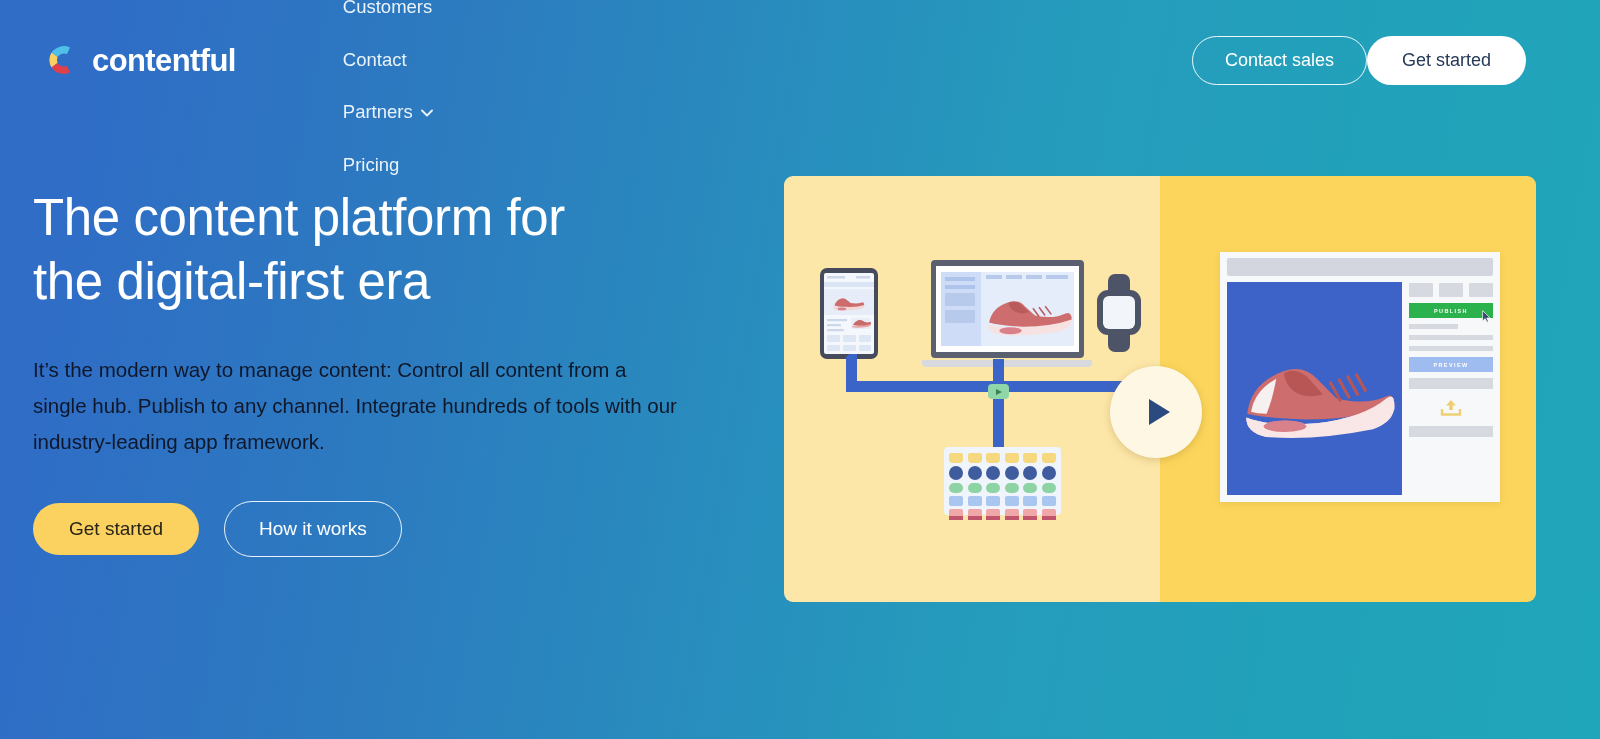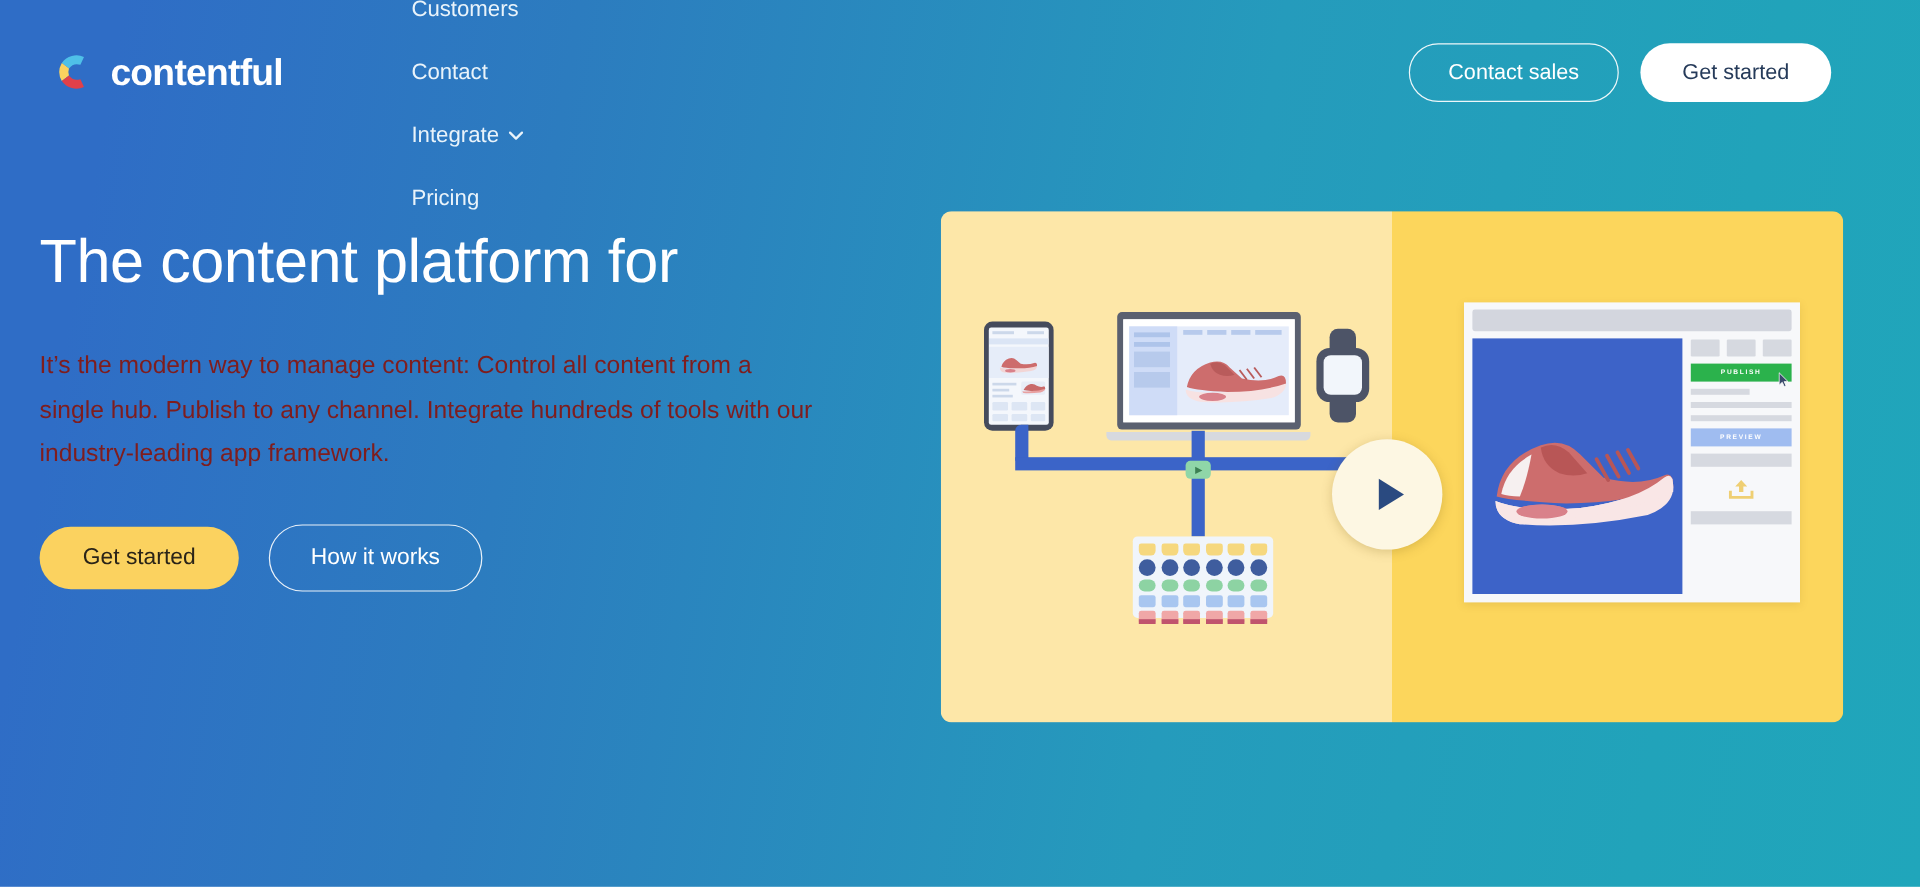--- a/index.html
+++ b/index.html
@@ -68,21 +68,21 @@
     padding: 10px 25px;
     cursor: pointer;
     white-space: nowrap;
   }
   .chev { display: block; width: 12px; height: 8px; }
 
   .header-actions {
     margin-left: auto;
     display: flex;
     align-items: center;
-    gap: 18px;
+    gap: 0;
     padding-right: 34px;
   }
   .btn {
     border-radius: 999px;
     font-size: 18px;
     line-height: 1;
     white-space: nowrap;
     cursor: pointer;
     display: inline-flex;
     align-items: center;
@@ -114,21 +114,21 @@
   }
   .hero-title {
     color: #ffffff;
     font-size: 51px;
     font-weight: 400;
     line-height: 1.26;
     letter-spacing: -0.4px;
   }
   .hero-sub {
     margin-top: 37px;
-    color: #7f1d1d;
+    color: #0f172a;
     font-size: 20.5px;
     line-height: 1.78;
     max-width: 645px;
   }
   .hero-cta {
     margin-top: 40px;
     display: flex;
     align-items: center;
     gap: 25px;
   }
@@ -302,21 +302,21 @@
 
     <div class="nav-item">
       <span>Customers</span>
     </div>
 
     <div class="nav-item">
       <span>Contact</span>
     </div>
 
     <div class="nav-item">
-      <span>Integrate</span>
+      <span>Partners</span>
       <svg class="chev" viewBox="0 0 12 8">
         <path d="M1 1.5 L6 6.5 L11 1.5" stroke="#e9f3fa" stroke-width="1.9" fill="none" stroke-linecap="round" stroke-linejoin="round"></path>
       </svg>
     </div>
 
     <div class="nav-item">
       <span>Pricing</span>
     </div>
 
   </nav>
@@ -324,20 +324,21 @@
   <div class="header-actions">
     <button class="btn btn-outline-white">Contact sales</button>
     <button class="btn btn-white">Get started</button>
   </div>
 
 </header>
 
 <section class="hero-copy">
   <h1 class="hero-title">
     <span>The content platform for</span><br>
+    <span>the digital-first era</span>
   </h1>
   <p class="hero-sub">It’s the modern way to manage content: Control all content from a single hub. Publish to any channel. Integrate hundreds of tools with our industry-leading app framework.</p>
   <div class="hero-cta">
     <button class="btn btn-yellow">Get started</button>
     <button class="btn btn-outline-hero">How it works</button>
   </div>
 </section>
 
 <div class="illo">
 

